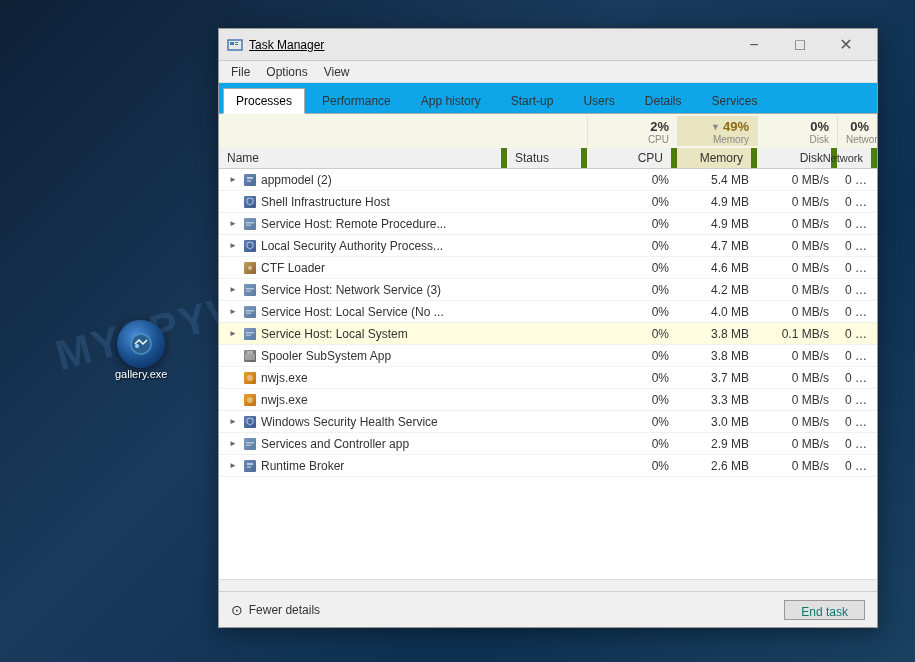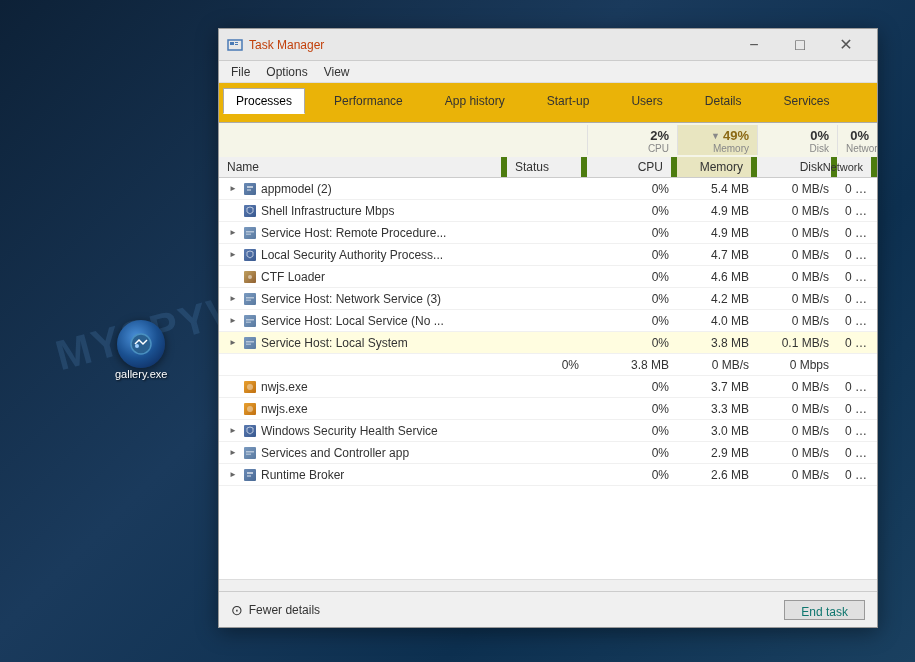--- a/index.html
+++ b/index.html
@@ -90,21 +90,22 @@
       height: 16px;
       margin-right: 6px;
       display: flex;
       align-items: center;
       justify-content: center;
     }
     .title-icon svg { width: 16px; height: 16px; }
     .title-text {
       flex: 1;
       font-size: 12px;
-      color: #c2410c;
+      color: #000000;
+      text-decoration: underline;
     }
     .window-controls {
       display: flex;
       gap: 0;
     }
     .win-btn {
       width: 46px;
       height: 32px;
       display: flex;
       align-items: center;
@@ -131,26 +132,26 @@
       font-size: 12px;
       color: #333;
       cursor: pointer;
       height: 20px;
       display: flex;
       align-items: center;
     }
 
     
     .tab-bar {
-      background: #eab308;
+      background: #0ea5e9;
       display: flex;
       border-bottom: 1px solid #aaa;
       flex-shrink: 0;
-      padding: 4px 4px 9px;
-      gap: 16px;
+      padding: 4px 4px 0;
+      gap: 4px;
     }
     .tab {
       padding: 5px 12px;
       font-size: 12px;
       color: #333;
       cursor: pointer;
       border: 1px solid transparent;
       border-bottom: none;
       background: transparent;
       position: relative;
@@ -429,21 +430,21 @@
     <defs>
                 <linearGradient id="g1" x1="0" y1="0" x2="1" y2="1">
       <stop offset="0%" stop-color="#5a7ab0"></stop>
       <stop offset="100%" stop-color="#3a5a90"></stop>
     </linearGradient>
               </defs>
 
     <path d="M4 4 L7 3 L10 4 L10 8 L7 10 L4 8 Z" fill="none" stroke="rgba(255,255,255,0.6)" stroke-width="1"></path>
 
   </svg>
-      <span class="process-name">Shell Infrastructure Mbps</span>
+      <span class="process-name">Shell Infrastructure Host</span>
     </div>
     <div class="cell"></div>
     <div class="cell right">0%</div>
     <div class="cell right">4.9 MB</div>
     <div class="cell right">0 MB/s</div>
     <div class="cell right">0 Mbps</div>
   </div>
         <div class="table-row">
     <div class="cell name-cell">
       <span class="expand-arrow">►</span>
@@ -579,20 +580,37 @@
   </svg>
       <span class="process-name">Service Host: Local System</span>
     </div>
     <div class="cell"></div>
     <div class="cell right">0%</div>
     <div class="cell right" style="background:#fffde0;">3.8 MB</div>
     <div class="cell right">0.1 MB/s</div>
     <div class="cell right">0 Mbps</div>
   </div>
         <div class="table-row">
+    <div class="cell name-cell">
+      <span class="expand-arrow"></span>
+      <svg class="p-icon" width="14" height="14" viewBox="0 0 14 14">
+    <rect x="1" y="1" width="12" height="12" rx="1" fill="url(#g8)"></rect>
+    <defs>
+                <linearGradient id="g8" x1="0" y1="0" x2="1" y2="1">
+      <stop offset="0%" stop-color="#909090"></stop>
+      <stop offset="100%" stop-color="#606060"></stop>
+    </linearGradient>
+              </defs>
+
+    <rect x="2" y="5" width="10" height="6" fill="rgba(255,255,255,0.3)"></rect>
+              <rect x="4" y="2" width="6" height="3" fill="rgba(255,255,255,0.4)"></rect>
+
+  </svg>
+      <span class="process-name">Spooler SubSystem App</span>
+    </div>
     <div class="cell"></div>
     <div class="cell right">0%</div>
     <div class="cell right">3.8 MB</div>
     <div class="cell right">0 MB/s</div>
     <div class="cell right">0 Mbps</div>
   </div>
         <div class="table-row">
     <div class="cell name-cell">
       <span class="expand-arrow"></span>
       <svg class="p-icon" width="14" height="14" viewBox="0 0 14 14">

